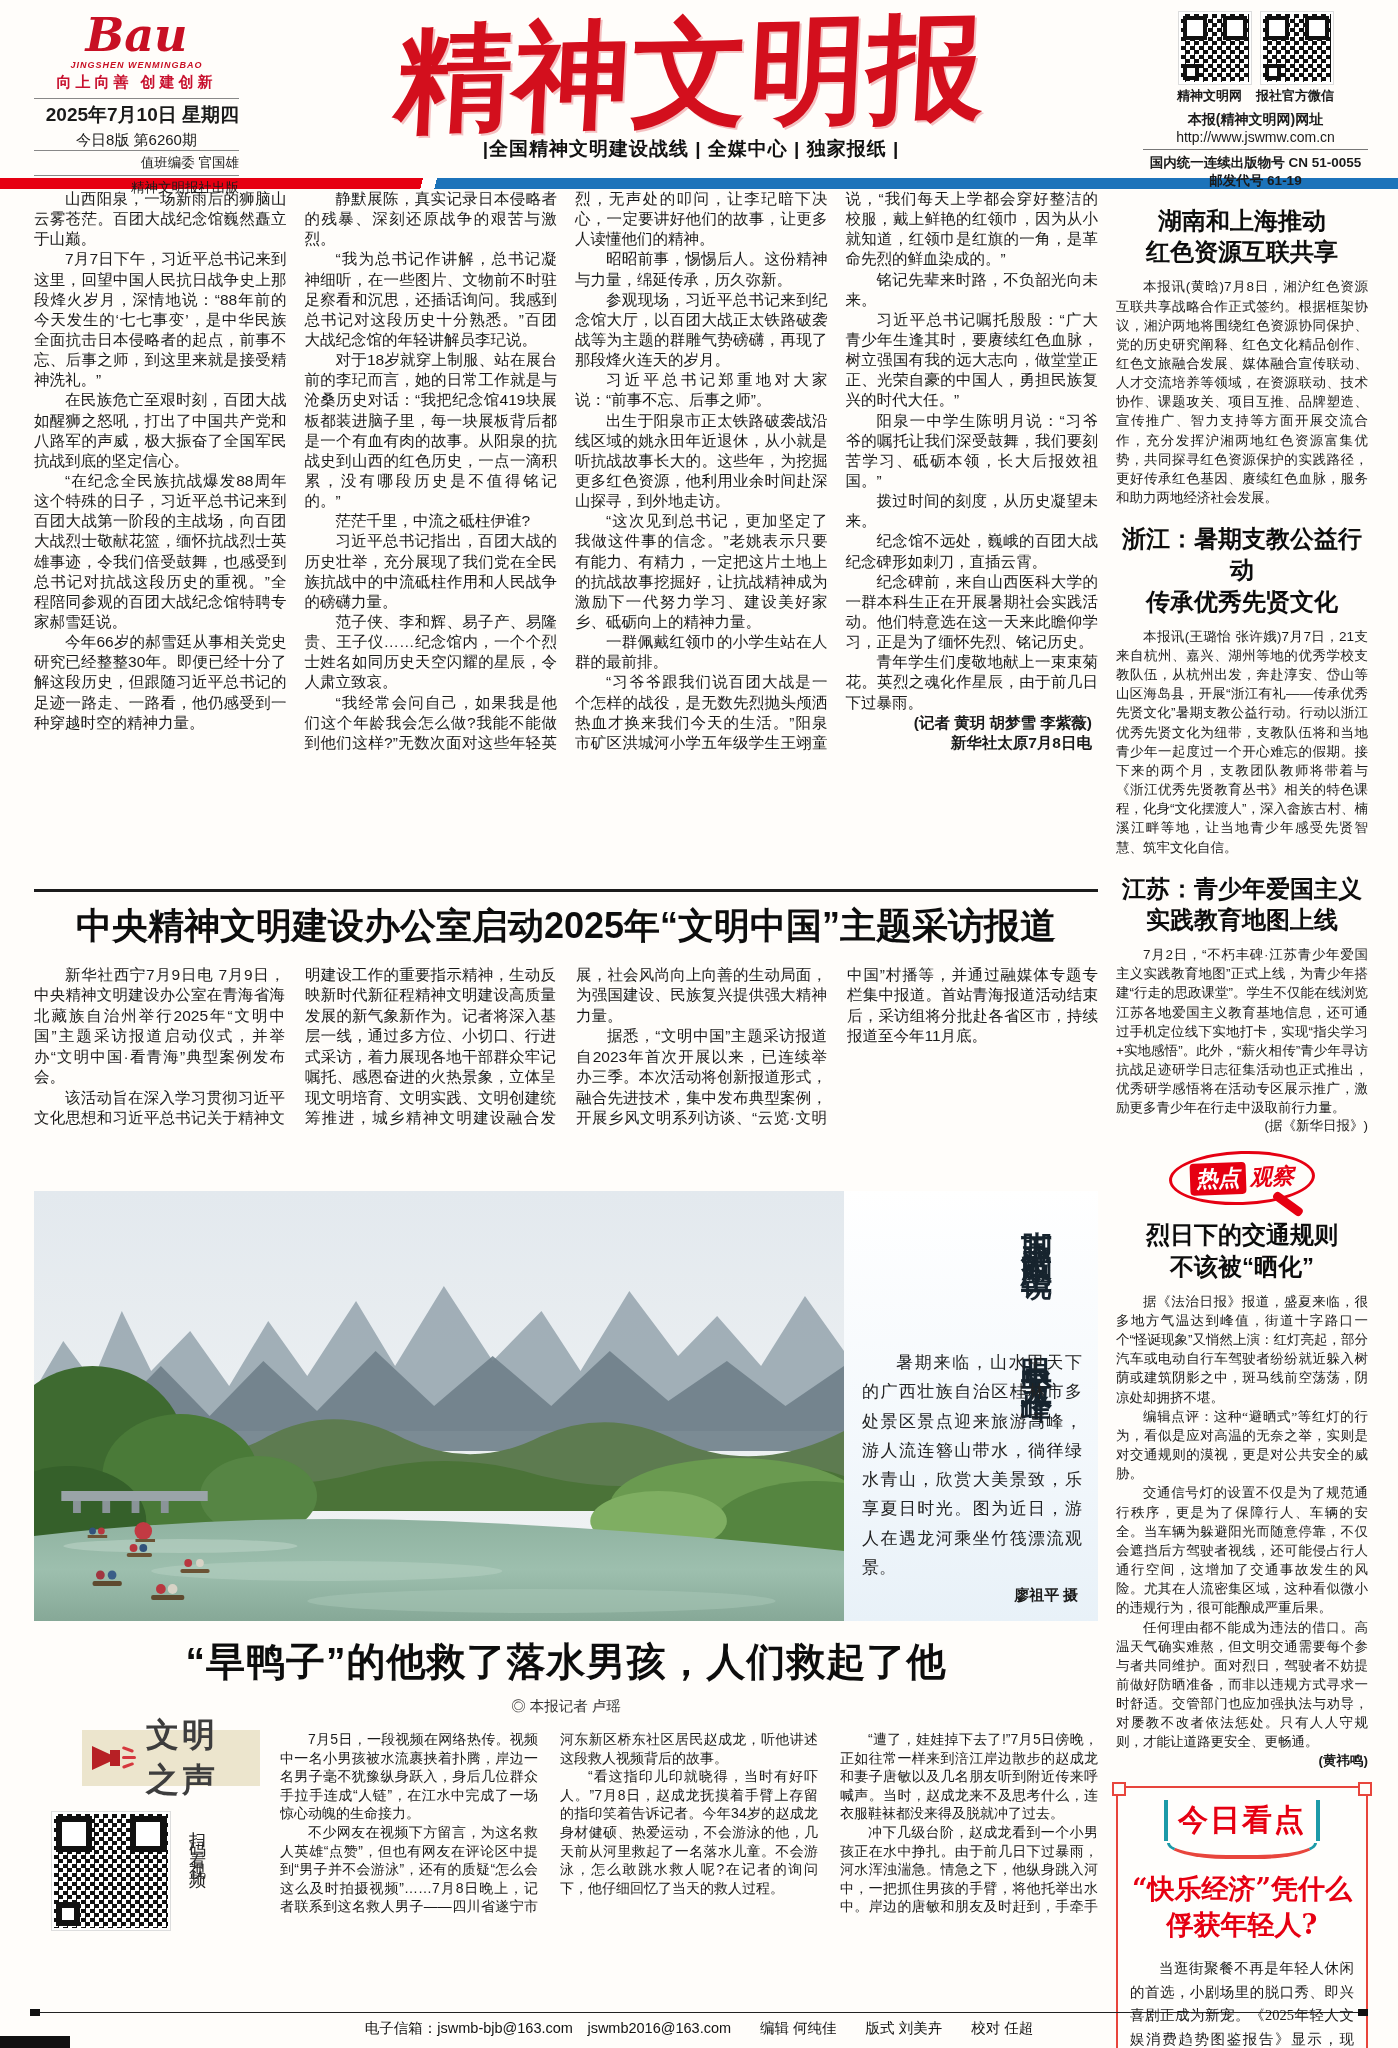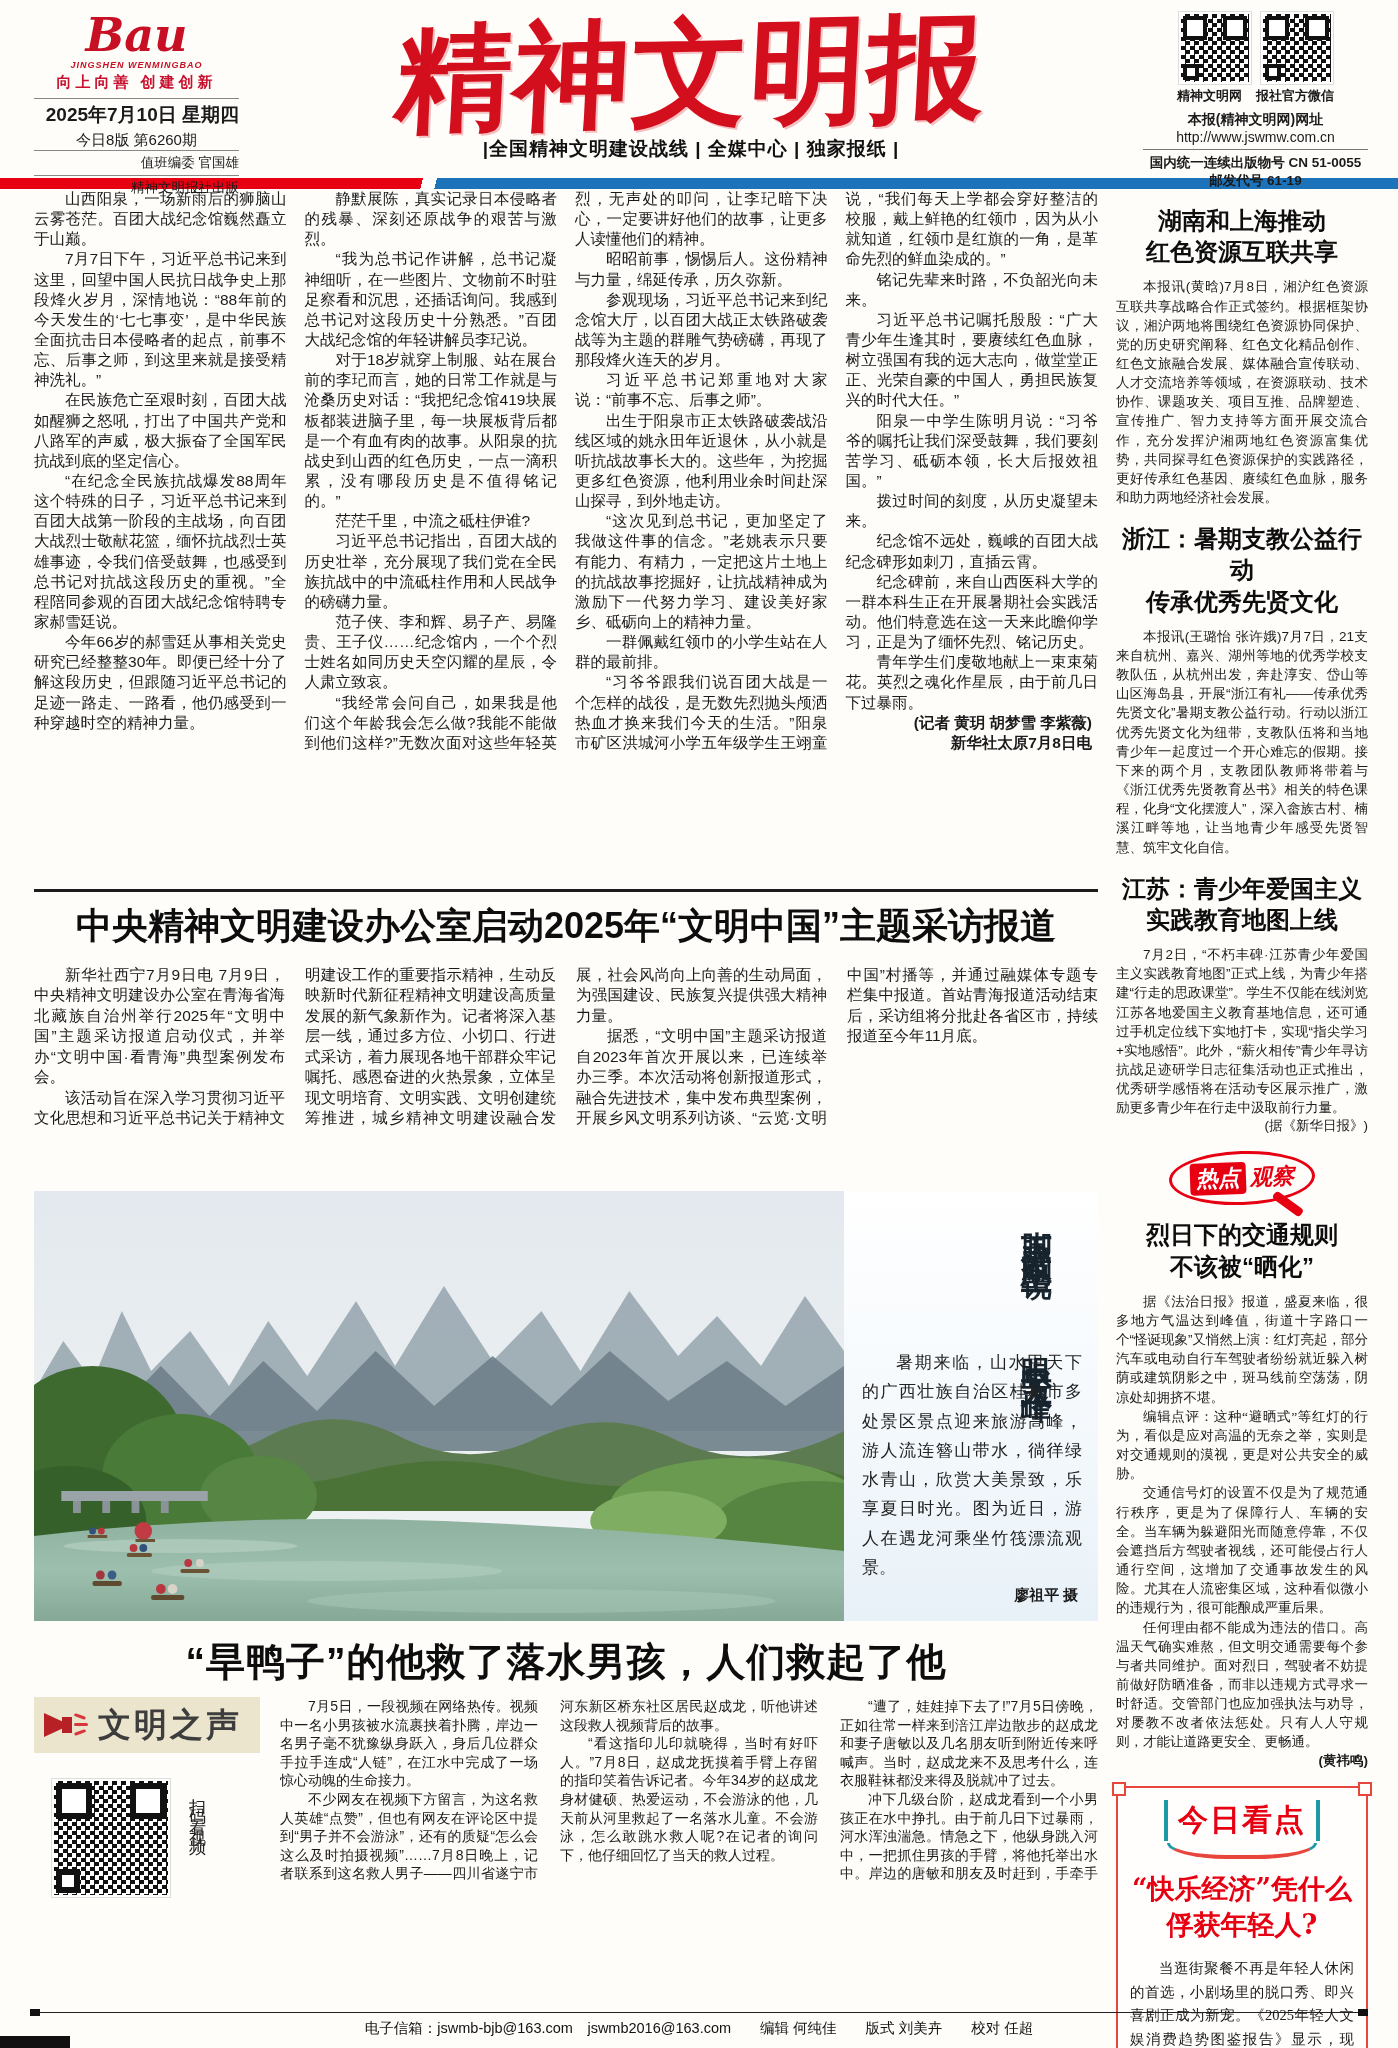--- a/index.html
+++ b/index.html
@@ -88,21 +88,21 @@
     font-size:31px; letter-spacing:6px; height:330px; }
   .v-title .l2 { margin-top:66px; }
   .photo-caption { position:absolute; left:18px; right:16px; bottom:39px;
     font-family:"Liberation Serif",serif; font-size:17px; line-height:1.72; text-indent:2em; text-align:justify; color:#222; }
   .photo-credit { position:absolute; right:20px; bottom:16px; font-size:15px; font-weight:bold; font-family:"Liberation Serif",serif; }
   
   .h3 { font-size:39px; font-weight:900; text-align:center; letter-spacing:1px; margin:10px 0 8px; color:#0d0d0d; }
   .byline { text-align:center; font-size:14.5px; margin-bottom:14px; color:#333; }
   .bottom-row { display:flex; gap:20px; height:192px; }
   .voice { width:226px; flex:none; }
-  .voice-banner { background:#ece5cd; height:56px; display:flex; align-items:center; gap:10px; padding:12px 10px; }
+  .voice-banner { background:#ece5cd; height:56px; display:flex; align-items:center; gap:10px; padding:12px 10px;margin-left:48px; }
   .voice-title { font-size:33px; font-weight:900; color:#3d3d3d; letter-spacing:3px; }
   .voice-qr-row { display:flex; align-items:flex-start; gap:16px; margin:26px 0 0 18px; }
   .voice-qr { width:118px; height:118px; }
   .voice-qr.qr::before,.voice-qr.qr::after,.voice-qr .f3 { width:24px;height:24px;border-width:6px; }
   .scan-caption { writing-mode:vertical-rl; font-family:"Liberation Serif",serif; font-size:17px; letter-spacing:10px; color:#222; margin-top:6px; }
   .cols-3 { flex:1; height:192px; column-count:3; column-gap:22px; overflow:hidden; font-size:14px; line-height:1.33; }
   
   .s-art { margin-bottom:16px; }
   .s-head { font-size:24px; font-weight:900; text-align:center; line-height:1.3; white-space:pre-line; color:#0d0d0d; margin-bottom:10px; }
   .s-body p { font-size:13.5px; line-height:1.42; text-indent:2em; text-align:justify; margin:0; }
@@ -293,20 +293,21 @@
           <div class="v-title">
             <span>脚下碧波刚上镜</span>
             <span class="l2">眼中早入万千峰</span>
           </div>
           <div class="photo-caption">暑期来临，山水甲天下的广西壮族自治区桂林市多处景区景点迎来旅游高峰，游人流连簪山带水，徜徉绿水青山，欣赏大美景致，乐享夏日时光。图为近日，游人在遇龙河乘坐竹筏漂流观景。</div>
           <div class="photo-credit">廖祖平 摄</div>
         </div>
       </div>
 
       <div class="h3">“旱鸭子”的他救了落水男孩，人们救起了他</div>
+      <div class="byline">◎ 本报记者 卢瑶</div>
       <div class="bottom-row">
         <div class="voice">
           <div class="voice-banner">
             <div class="mega">
               <span class="horn"></span>
                 <span class="base"></span>
               <span class="w1"></span>
                 <span class="w2"></span>
                 <span class="w3"></span>
             </div>

